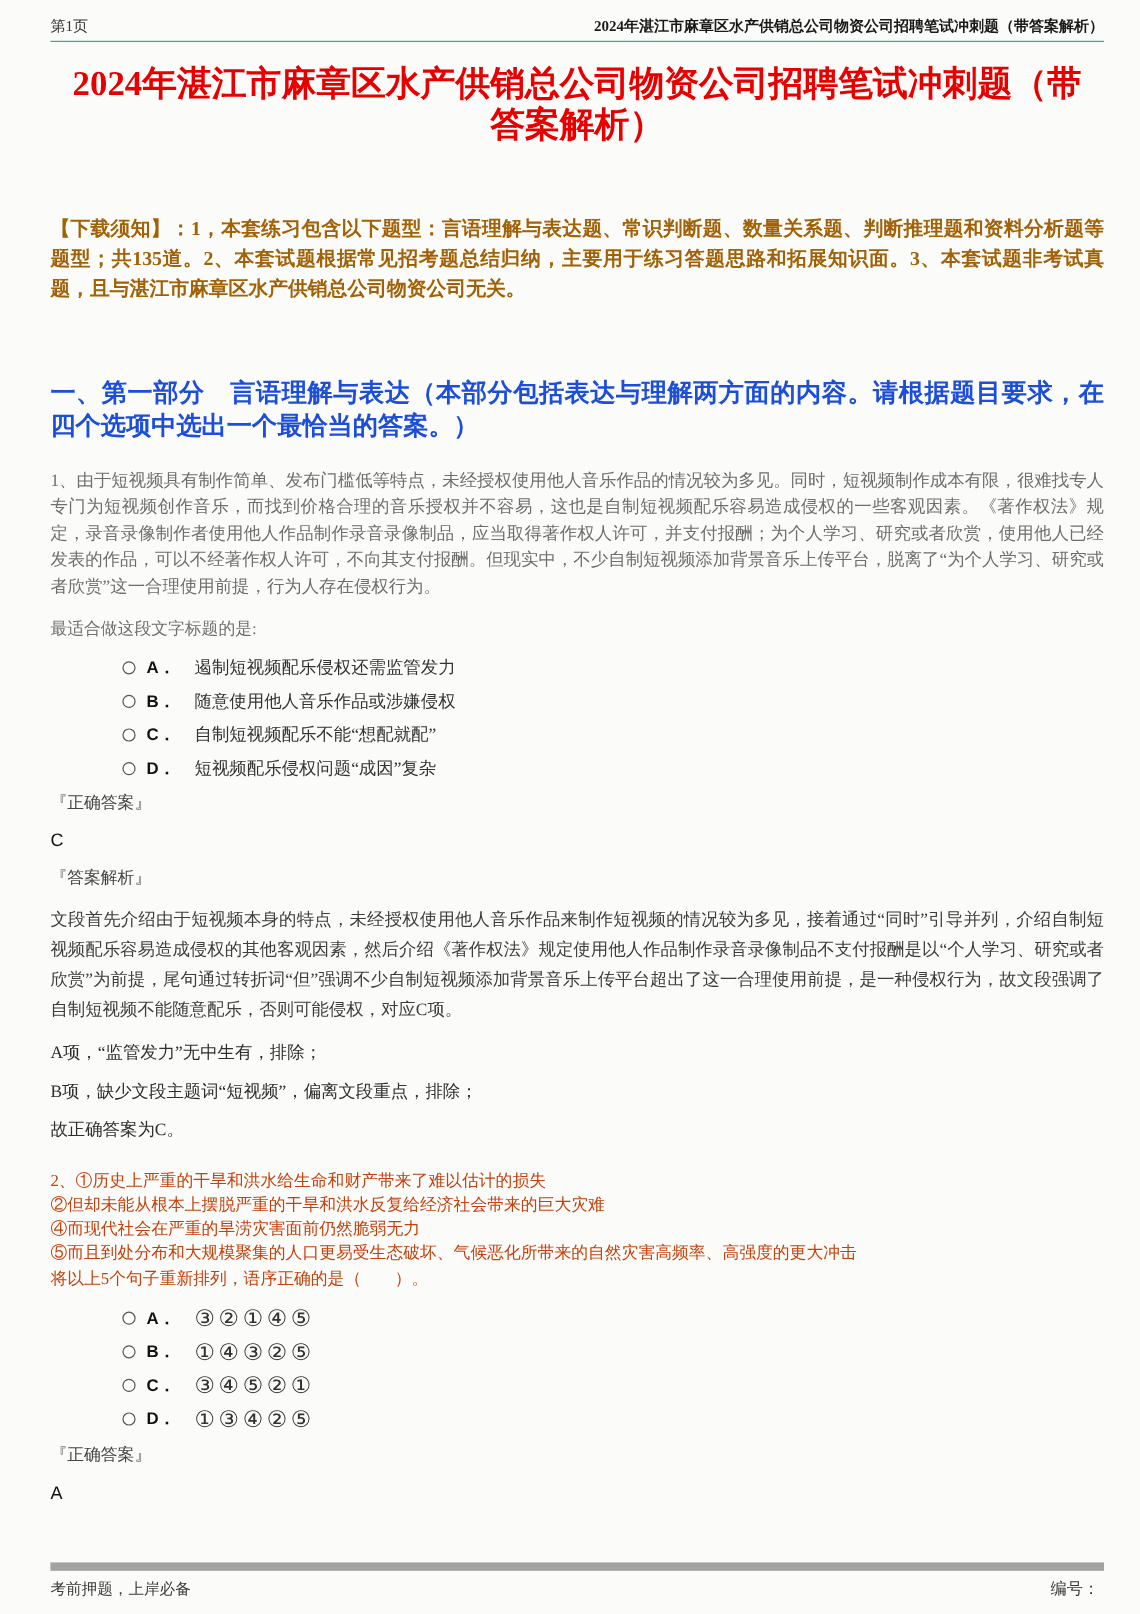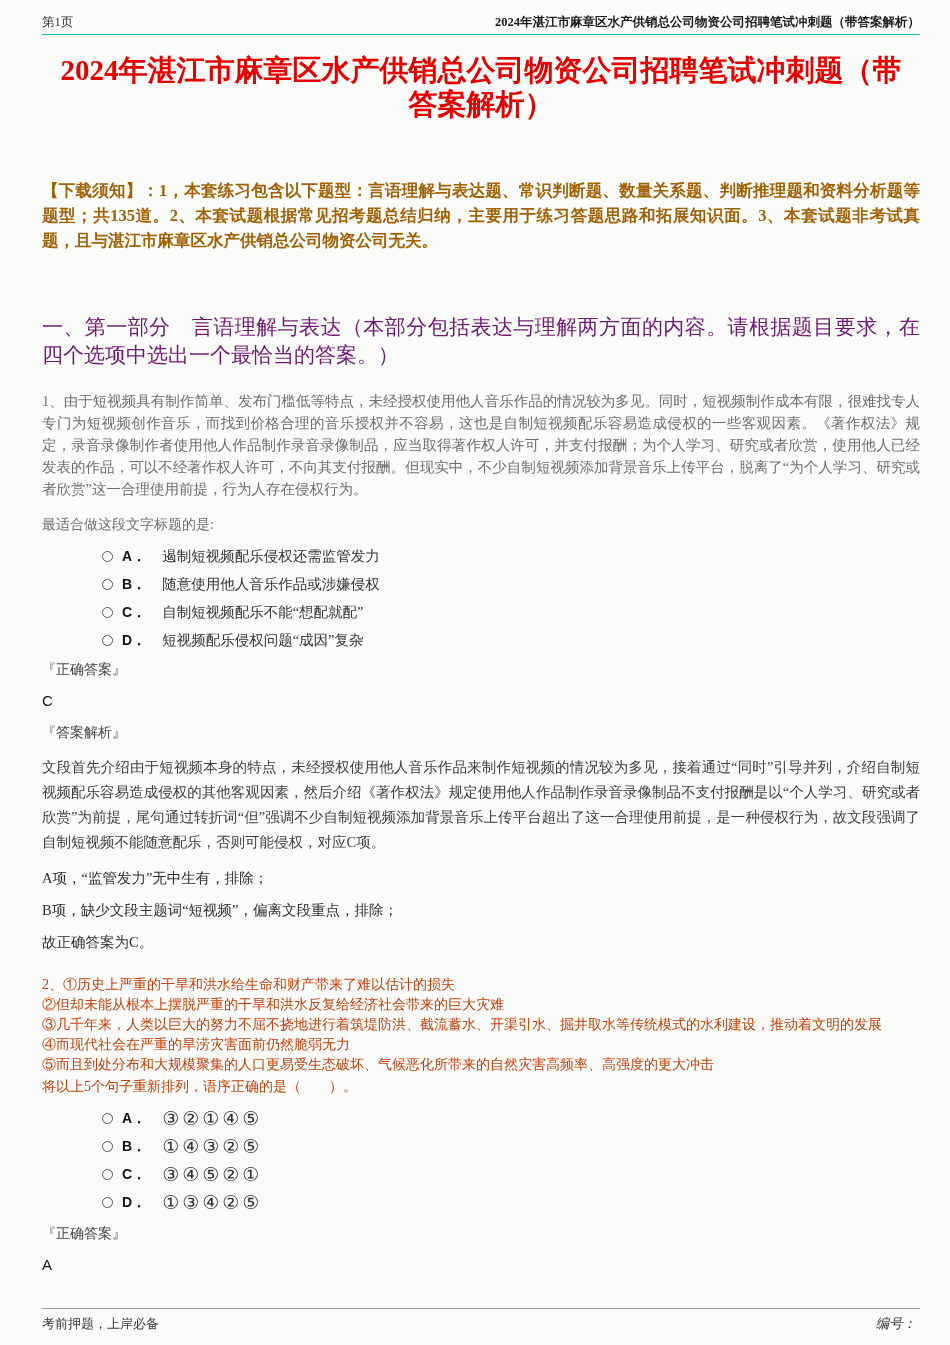--- a/index.html
+++ b/index.html
@@ -31,21 +31,21 @@
   }
 
   .notice{
     margin-top:57px;
     font-size:16.5px;font-weight:bold;color:#a16207;
     line-height:25px;text-align:justify;
   }
 
   .section-heading{
     margin-top:60px;
-    font-size:21px;font-weight:normal;color:#701a75;
+    font-size:21px;font-weight:bold;color:#1d4ed8;
     line-height:28px;text-align:justify;
   }
 
   .stem{
     margin-top:16px;
     font-size:14.5px;color:#6e6e6e;
     line-height:22px;text-align:justify;
   }
   .prompt{
     margin-top:8px;
@@ -83,26 +83,26 @@
   .source{margin-top:16px;font-size:14.5px;color:#2e2e2e;line-height:17px;}
 
   .q2{margin-top:24px;}
   .q2 .sentence{font-size:14px;color:#c2410c;line-height:20px;}
   .q2 .sentence.last{margin-top:2px;}
   .q2 .options{margin-top:14px;}
 
   
   .page-footer{
     position:absolute;left:42px;right:30px;bottom:12px;
-    border-top:1px solid #a3a3a3;
+    border-top:7px solid #a3a3a3;
     padding-top:6px;
     display:flex;justify-content:space-between;align-items:baseline;
   }
   .page-footer .slogan{font-size:13px;color:#3a3a3a;}
-  .page-footer .num-wrap{display:flex;align-items:baseline;font-style:italic;}
+  .page-footer .num-wrap{display:flex;align-items:baseline;}
   .page-footer .num-label{font-size:13.5px;color:#333;margin-right:4px;}
   .page-footer .num{
     font-size:16.5px;color:#111;
     font-family:"Liberation Sans","DejaVu Sans",sans-serif;
   }
 </style>
 </head>
 <body>
 
 <div class="content">
@@ -153,21 +153,20 @@
 
     <p class="point first">A项，“监管发力”无中生有，排除；</p>
     <p class="point">B项，缺少文段主题词“短视频”，偏离文段重点，排除；</p>
     <p class="point">故正确答案为C。</p>
 
   </div>
 
   <div class="q2">
     <div class="sentence">2、①历史上严重的干旱和洪水给生命和财产带来了难以估计的损失</div>
     <div class="sentence">②但却未能从根本上摆脱严重的干旱和洪水反复给经济社会带来的巨大灾难</div>
-    <div class="sentence">③几千年来，人类以巨大的努力不屈不挠地进行着筑堤防洪、截流蓄水、开渠引水、掘井取水等传统模式的水利建设，推动着文明的发展</div>
     <div class="sentence">④而现代社会在严重的旱涝灾害面前仍然脆弱无力</div>
     <div class="sentence">⑤而且到处分布和大规模聚集的人口更易受生态破坏、气候恶化所带来的自然灾害高频率、高强度的更大冲击</div>
     <div class="sentence last">将以上5个句子重新排列，语序正确的是（　　）。</div>
 
     <div class="options">
       <div class="option-row">
         <span class="radio"></span>
         <span class="opt-letter">A．</span>
         <span class="opt-text circled">③②①④⑤</span>
       </div>

